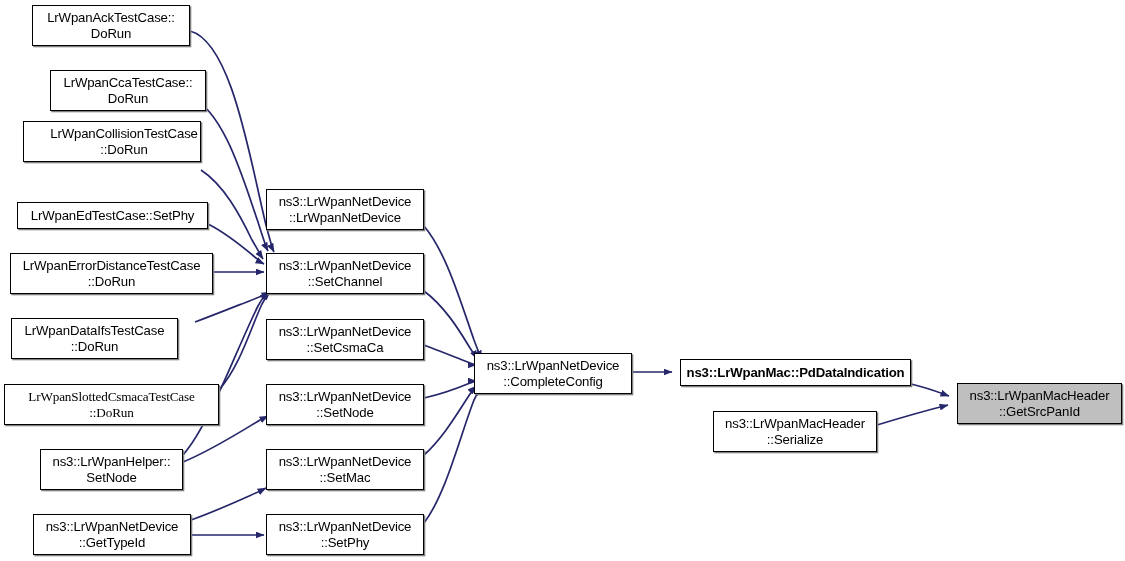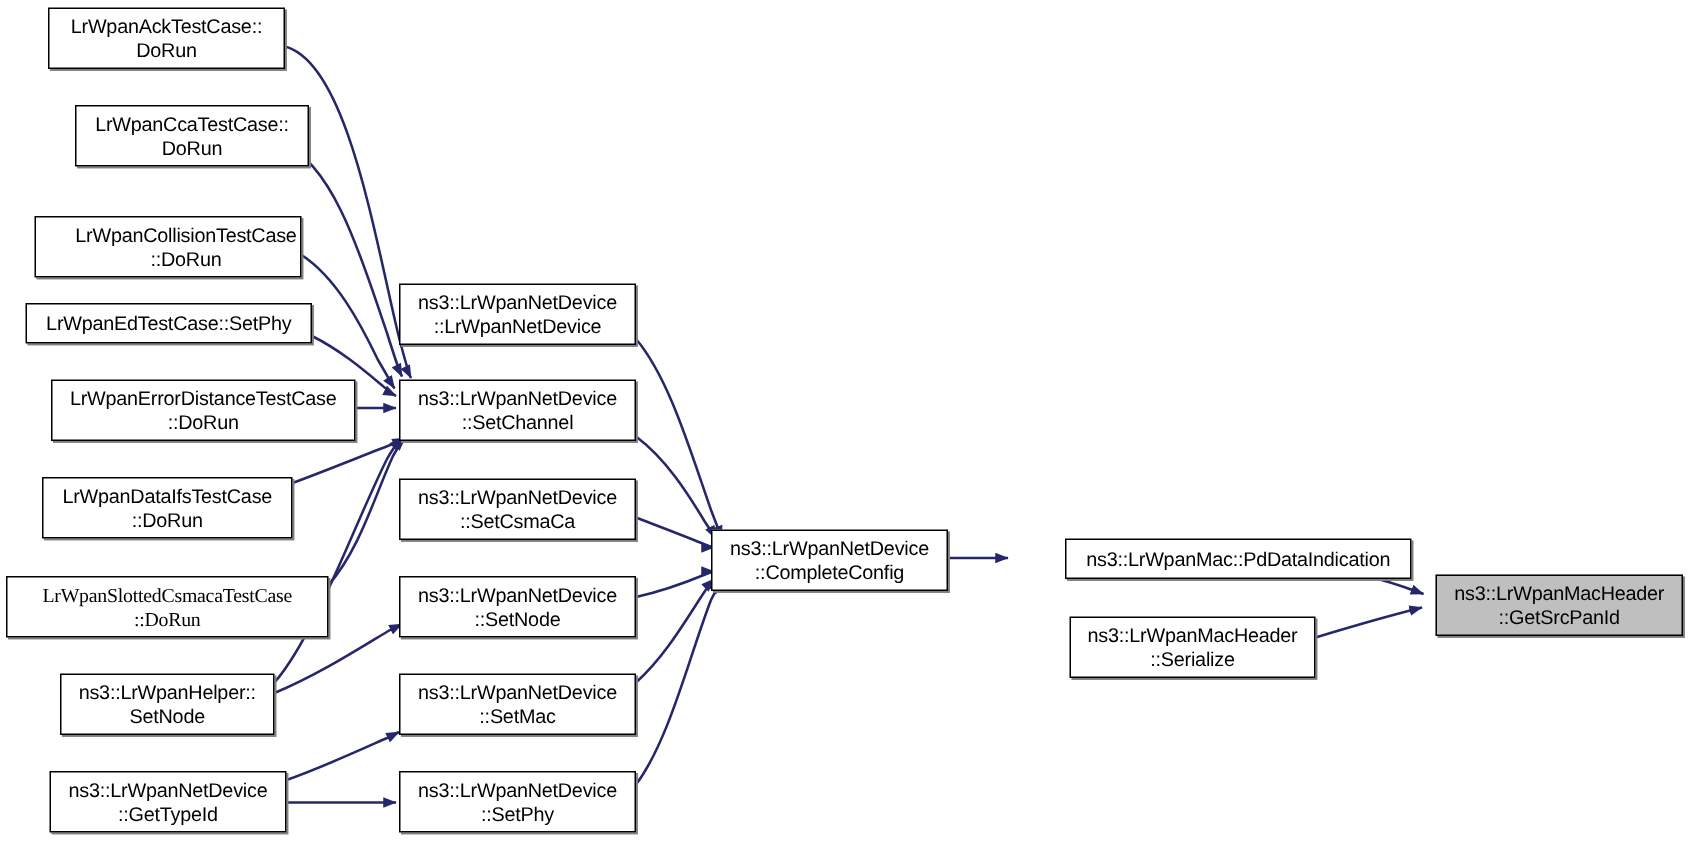--- a/index.html
+++ b/index.html
@@ -77,26 +77,26 @@
         <path d="M632,372 L672,372" fill="none" stroke="#26266b" stroke-width="1.7" marker-end="url(#arrowhead)"></path>
         <path d="M911,384 C928,388 938,392 949,396" fill="none" stroke="#26266b" stroke-width="1.7" marker-end="url(#arrowhead)"></path>
         <path d="M877,425 C900,418 928,410 948,405" fill="none" stroke="#26266b" stroke-width="1.7" marker-end="url(#arrowhead)"></path>
       </g>
   </svg>
   <div id="node-layer">
       <div class="node" style="left: 32px; top: 5px; width: 158px; height: 41px;">LrWpanAckTestCase::
 DoRun</div>
       <div class="node" style="left: 34px; top: 70px; width: 156px; height: 41px; margin-left: 16px;">LrWpanCcaTestCase::
 DoRun</div>
-      <div class="node" style="left: 23px; top: 144px; width: 178px; height: 41px; padding-left: 24px;">LrWpanCollisionTestCase
+      <div class="node" style="left: 23px; top: 121px; width: 178px; height: 41px; padding-left: 24px;">LrWpanCollisionTestCase
 ::DoRun</div>
       <div class="node" style="left: 17px; top: 202px; width: 191px; height: 27px;">LrWpanEdTestCase::SetPhy</div>
-      <div class="node" style="left: 10px; top: 253px; width: 203px; height: 41px; margin-left: 24px;">LrWpanErrorDistanceTestCase
+      <div class="node" style="left: 10px; top: 253px; width: 203px; height: 41px;">LrWpanErrorDistanceTestCase
 ::DoRun</div>
-      <div class="node" style="left: 28px; top: 318px; width: 167px; height: 41px;">LrWpanDataIfsTestCase
+      <div class="node" style="left: 11px; top: 318px; width: 167px; height: 41px;">LrWpanDataIfsTestCase
 ::DoRun</div>
       <div class="node" style="left: 4px; top: 384px; width: 215px; height: 41px; font-family: Liberation Serif, serif;">LrWpanSlottedCsmacaTestCase
 ::DoRun</div>
       <div class="node" style="left: 40px; top: 449px; width: 143px; height: 41px;">ns3::LrWpanHelper::
 SetNode</div>
       <div class="node" style="left: 33px; top: 514px; width: 158px; height: 41px;">ns3::LrWpanNetDevice
 ::GetTypeId</div>
       <div class="node" style="left: 266px; top: 189px; width: 158px; height: 41px;">ns3::LrWpanNetDevice
 ::LrWpanNetDevice</div>
       <div class="node" style="left: 266px; top: 253px; width: 158px; height: 41px;">ns3::LrWpanNetDevice
@@ -104,19 +104,19 @@
       <div class="node" style="left: 266px; top: 319px; width: 158px; height: 41px;">ns3::LrWpanNetDevice
 ::SetCsmaCa</div>
       <div class="node" style="left: 266px; top: 384px; width: 158px; height: 41px;">ns3::LrWpanNetDevice
 ::SetNode</div>
       <div class="node" style="left: 266px; top: 449px; width: 158px; height: 41px;">ns3::LrWpanNetDevice
 ::SetMac</div>
       <div class="node" style="left: 266px; top: 514px; width: 158px; height: 41px;">ns3::LrWpanNetDevice
 ::SetPhy</div>
       <div class="node" style="left: 474px; top: 353px; width: 158px; height: 41px;">ns3::LrWpanNetDevice
 ::CompleteConfig</div>
-      <div class="node" style="left: 710px; top: 359px; width: 231px; height: 27px;">ns3::LrWpanMac::PdDataIndication</div>
+      <div class="node" style="left: 680px; top: 359px; width: 231px; height: 27px; font-weight: bold;">ns3::LrWpanMac::PdDataIndication</div>
       <div class="node" style="left: 713px; top: 411px; width: 164px; height: 41px;">ns3::LrWpanMacHeader
 ::Serialize</div>
       <div class="node highlight" style="left: 957px; top: 383px; width: 165px; height: 41px;">ns3::LrWpanMacHeader
 ::GetSrcPanId</div>
     </div>
 </div>
 
 </body></html>

